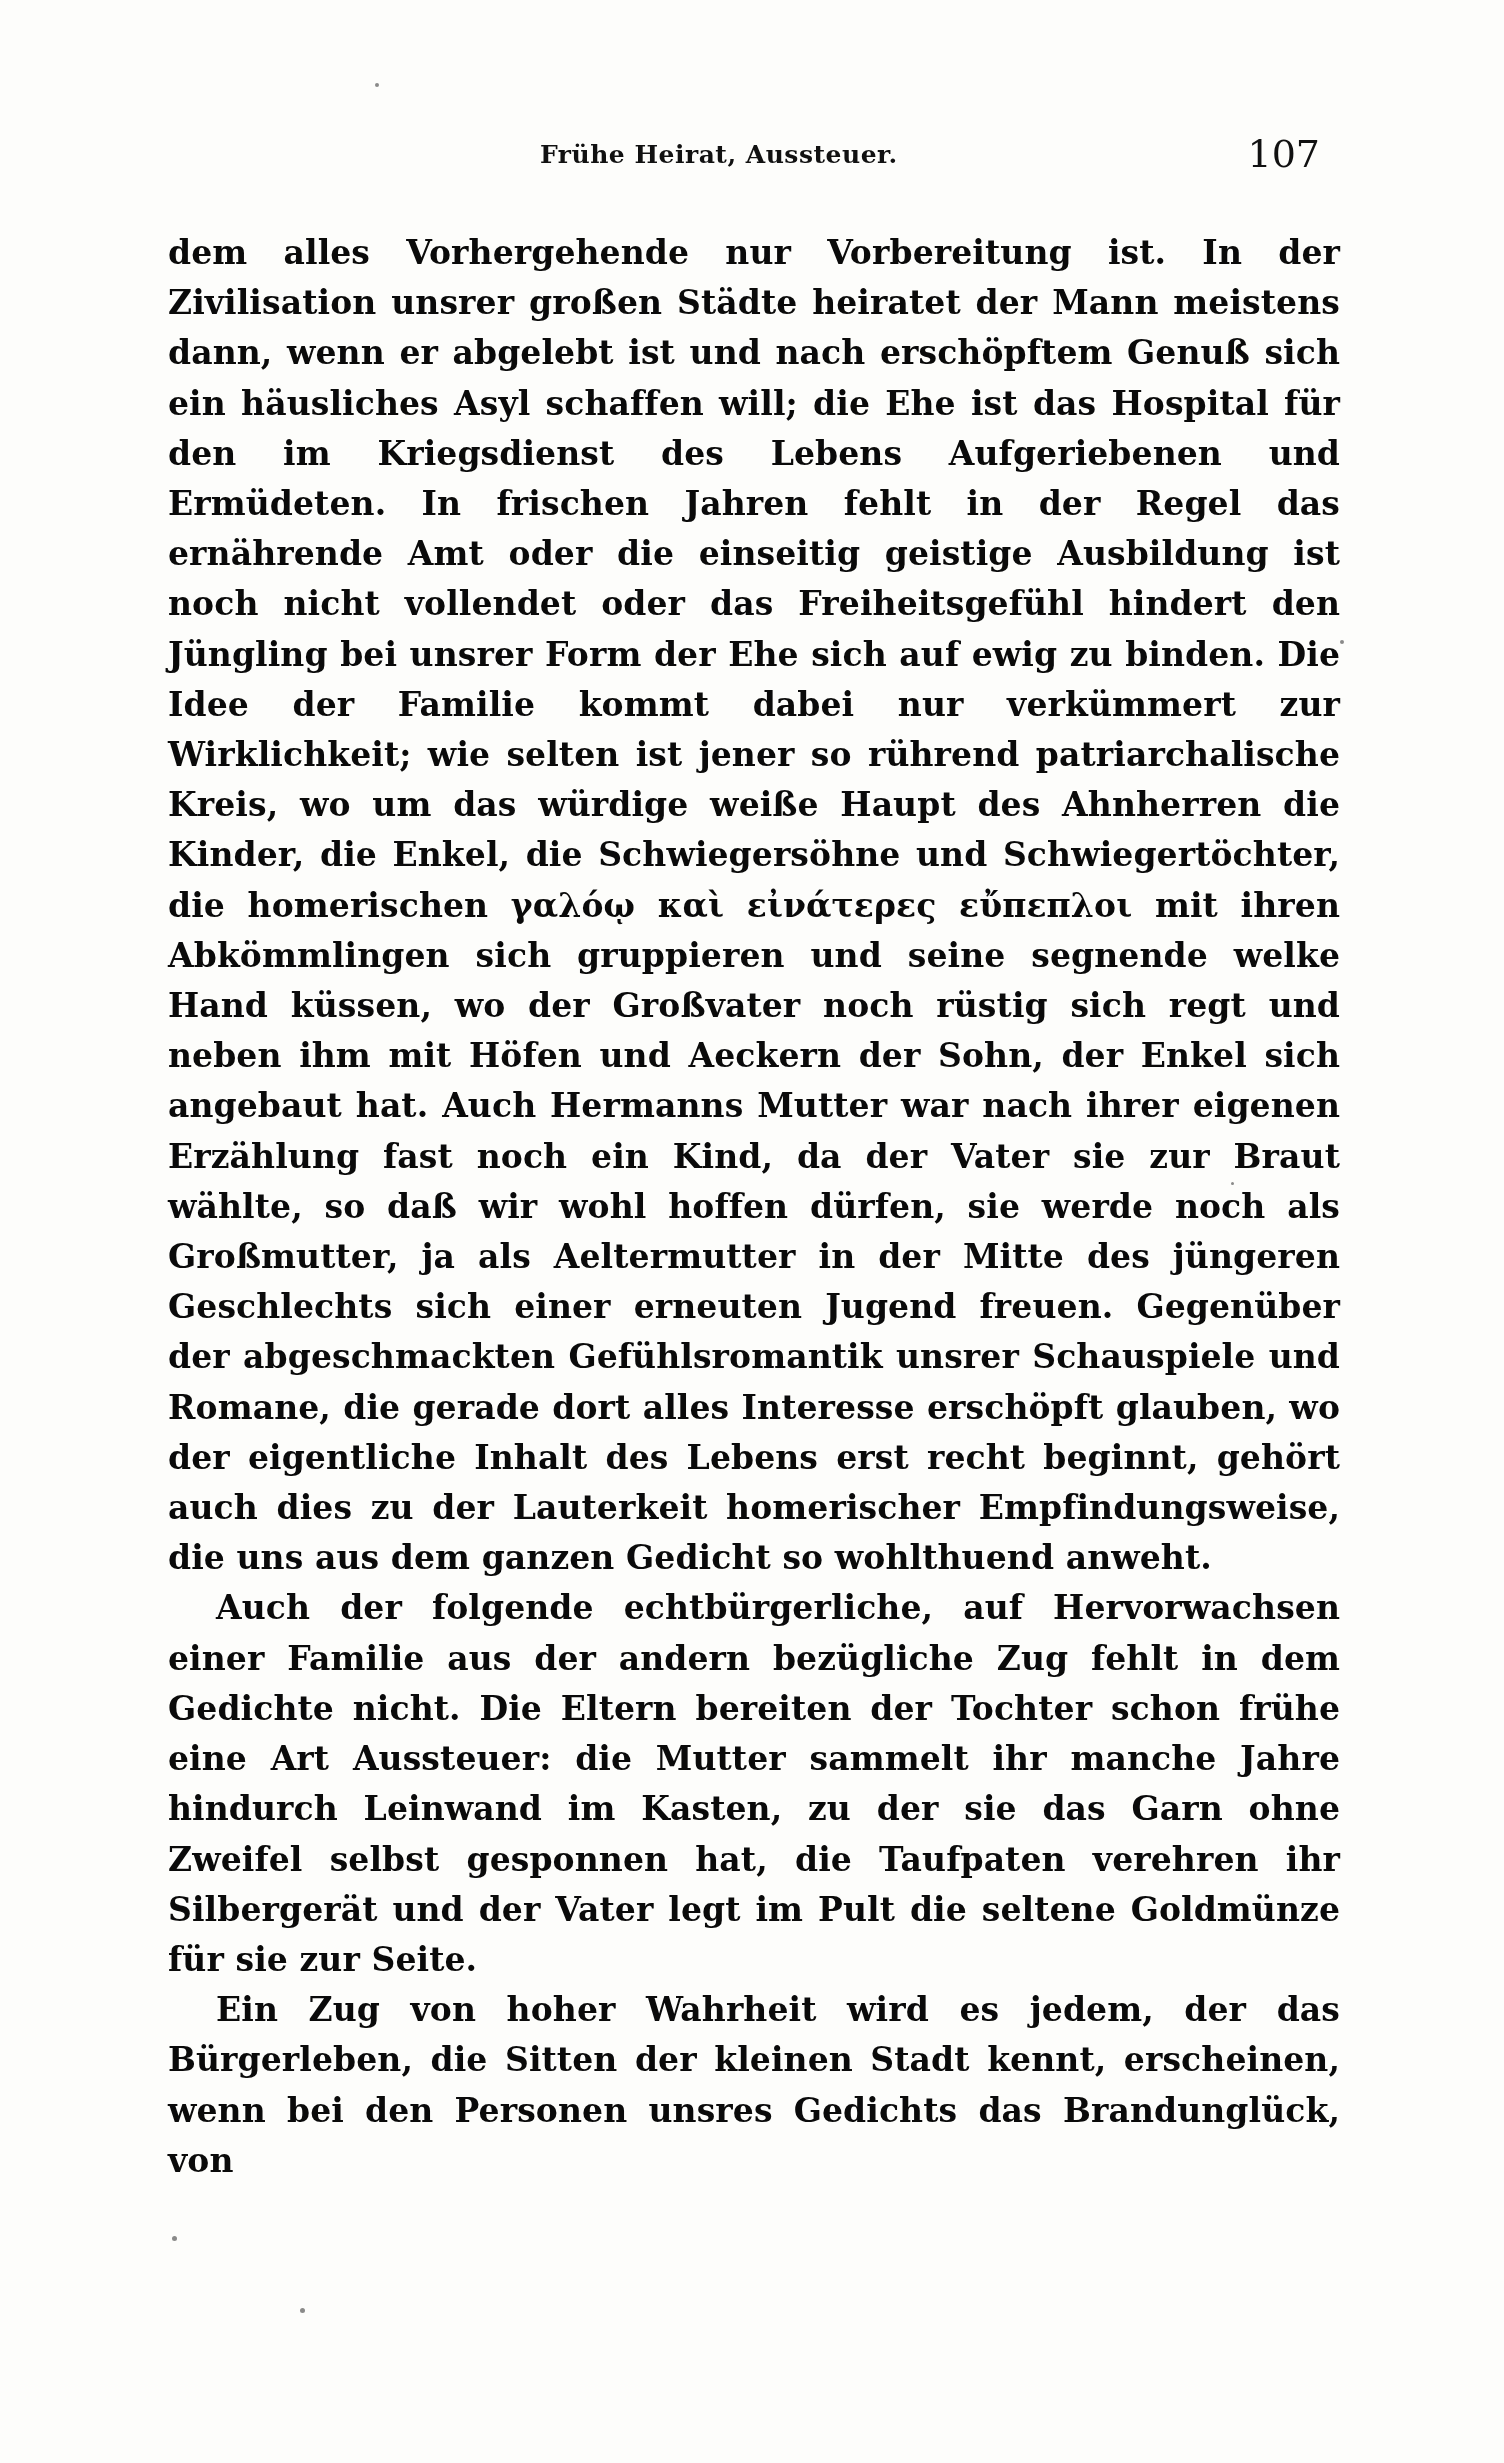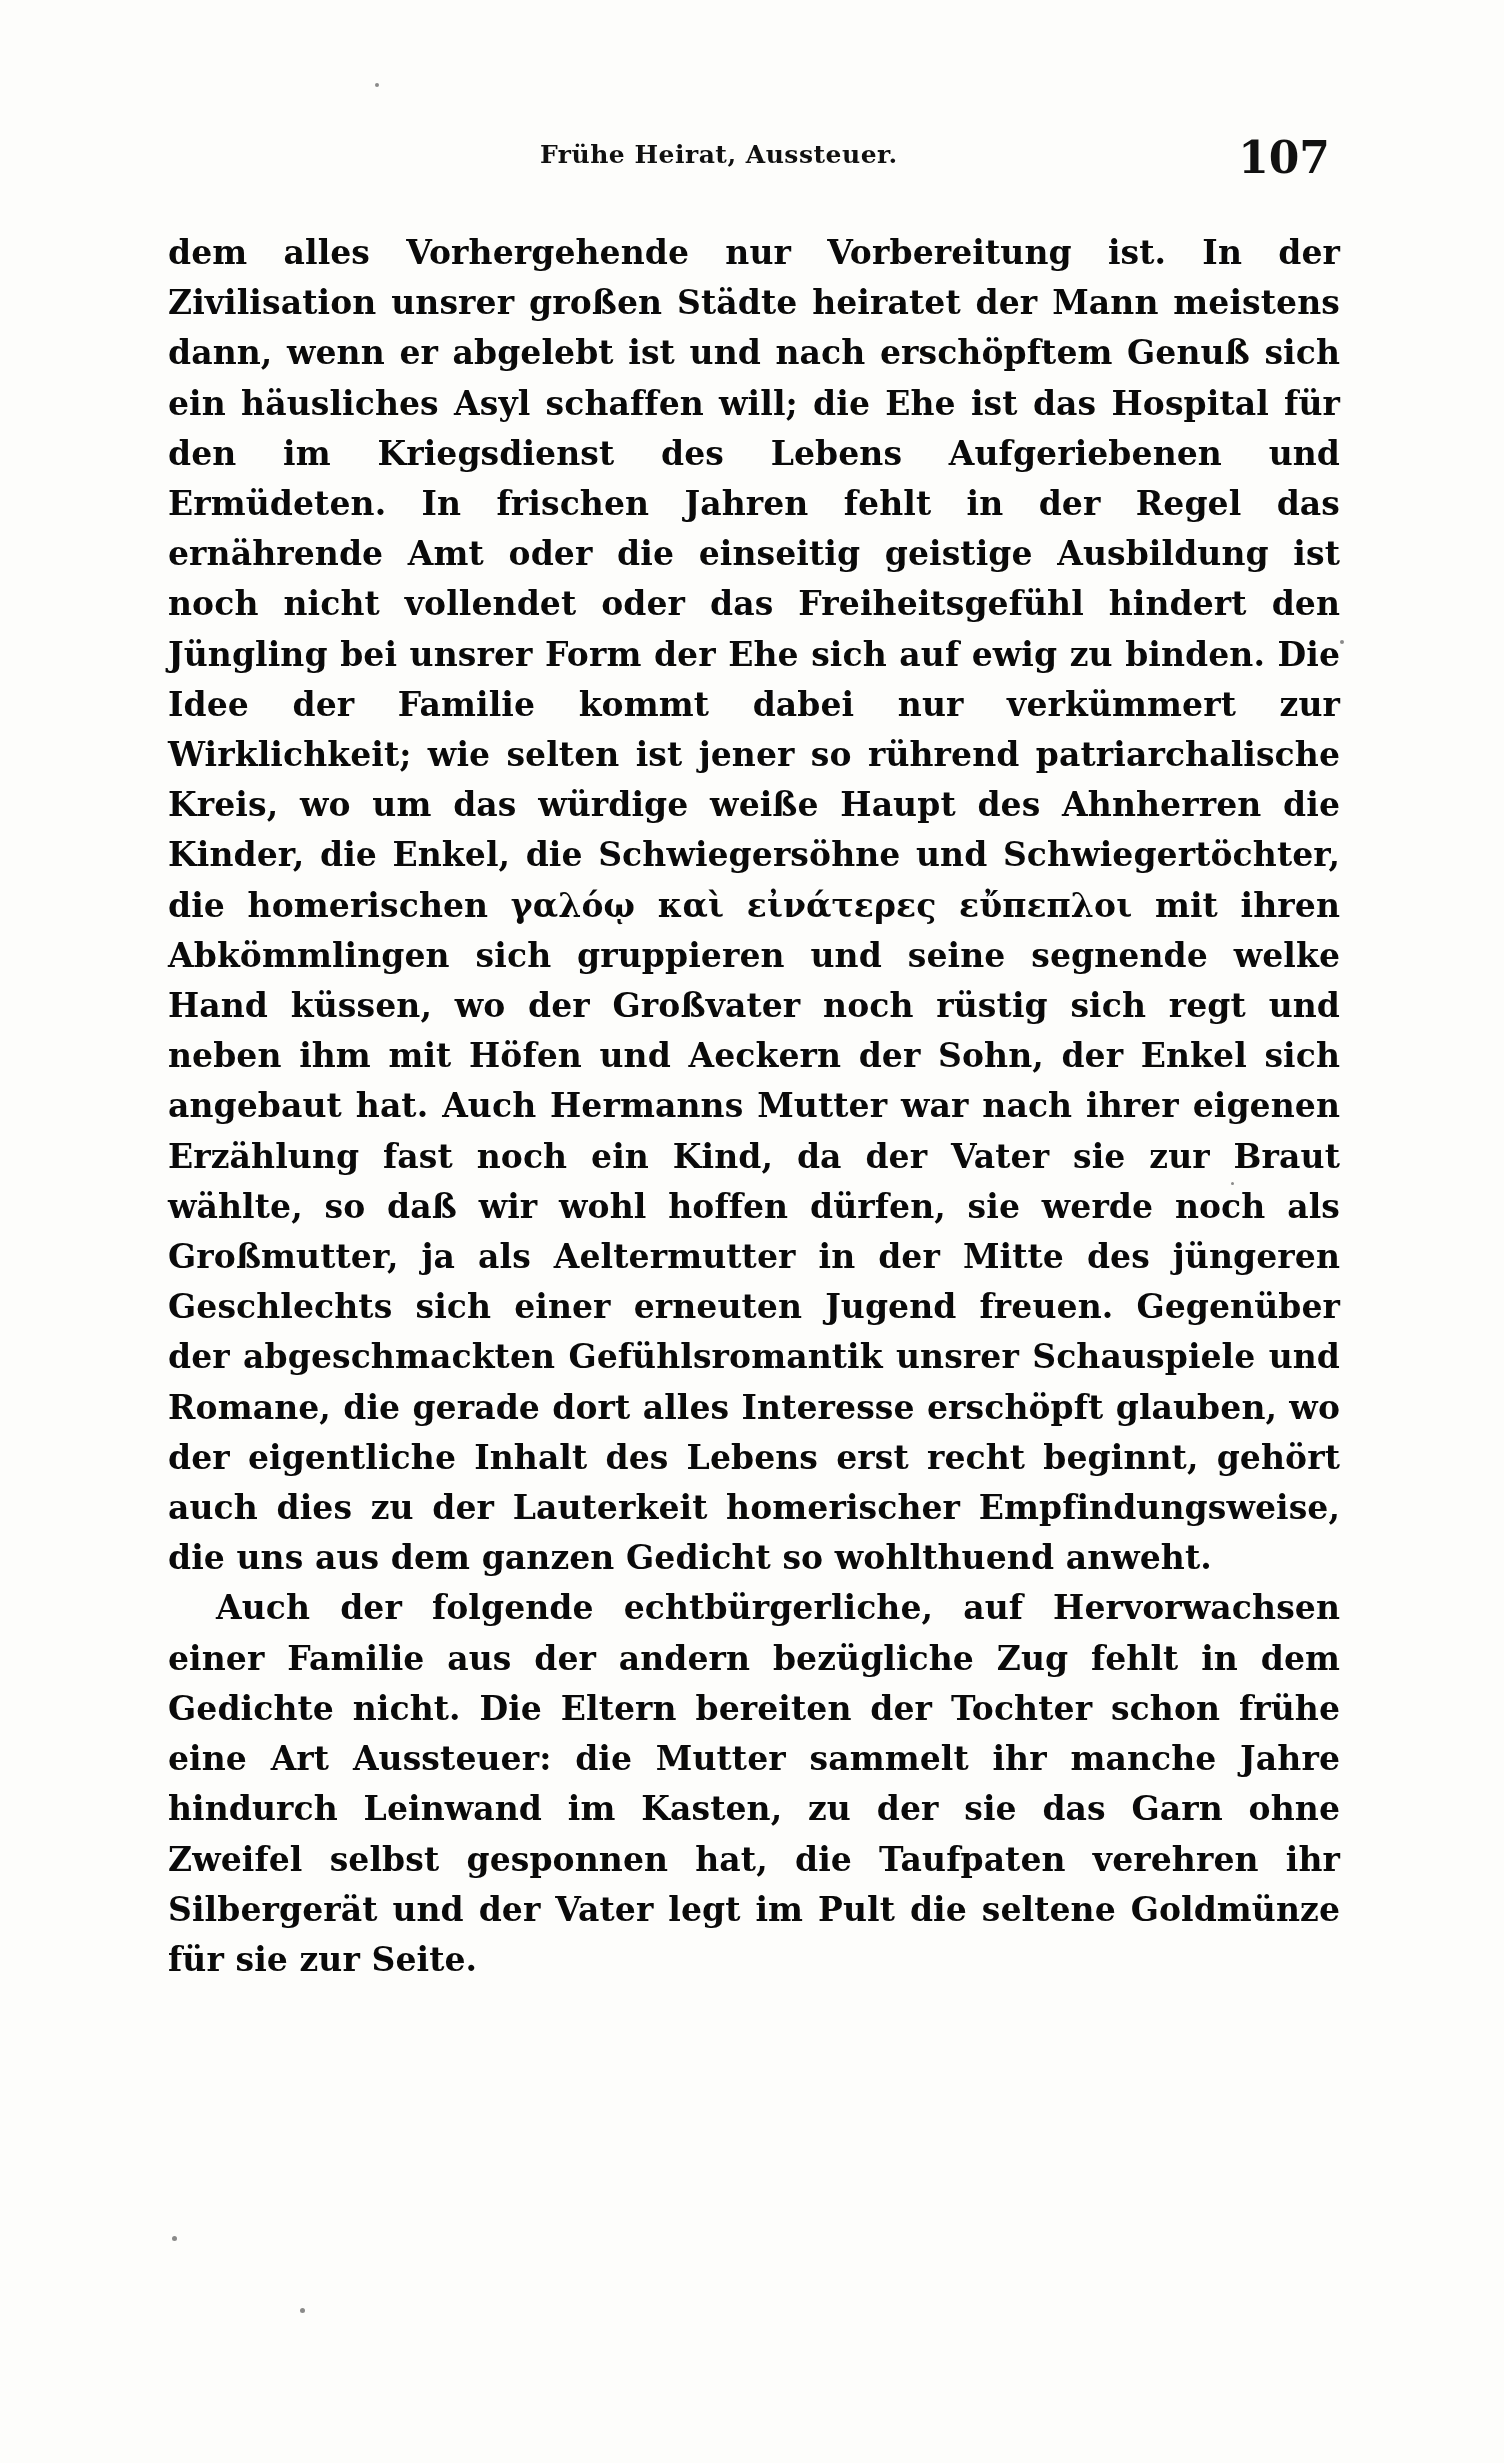--- a/index.html
+++ b/index.html
@@ -37,25 +37,25 @@
     top: 0;
     font-family: "DejaVu Serif", serif;
     font-weight: bold;
     font-size: 25px;
     letter-spacing: 0.5px;
     color: #111;
     white-space: nowrap;
   }
   .page-number {
     position: absolute;
-    right: 0;
+    right: 10px;
     top: -8px;
     font-family: "DejaVu Serif", serif;
-    font-weight: bold;
-    font-size: 44px;
+    font-weight: normal;
+    font-size: 38px;
     color: #111;
   }
   .body-text {
     position: absolute;
     top: 228px;
     left: 168px;
     width: 1172px;
     font-family: "DejaVu Serif", serif;
     font-size: 33px;
     line-height: 50.2px;
@@ -90,20 +90,21 @@
 <div class="page">
 
   <div class="header">
     <div class="running-head">Frühe Heirat, Aussteuer.</div>
     <div class="page-number">107</div>
   </div>
 
   <div class="body-text">
     <p class="para">dem alles Vorhergehende nur Vorbereitung ist. In der Zivilisation unsrer großen Städte heiratet der Mann meistens dann, wenn er abgelebt ist und nach erschöpftem Genuß sich ein häusliches Asyl schaffen will; die Ehe ist das Hospital für den im Kriegsdienst des Lebens Aufgeriebenen und Ermüdeten. In frischen Jahren fehlt in der Regel das ernährende Amt oder die einseitig geistige Ausbildung ist noch nicht vollendet oder das Freiheitsgefühl hindert den Jüngling bei unsrer Form der Ehe sich auf ewig zu binden. Die Idee der Familie kommt dabei nur verkümmert zur Wirklichkeit; wie selten ist jener so rührend patriarchalische Kreis, wo um das würdige weiße Haupt des Ahnherren die Kinder, die Enkel, die Schwiegersöhne und Schwiegertöchter, die homerischen γαλόῳ καὶ εἰνάτερες εὔπεπλοι mit ihren Abkömmlingen sich gruppieren und seine segnende welke Hand küssen, wo der Großvater noch rüstig sich regt und neben ihm mit Höfen und Aeckern der Sohn, der Enkel sich angebaut hat. Auch Hermanns Mutter war nach ihrer eigenen Erzählung fast noch ein Kind, da der Vater sie zur Braut wählte, so daß wir wohl hoffen dürfen, sie werde noch als Großmutter, ja als Aeltermutter in der Mitte des jüngeren Geschlechts sich einer erneuten Jugend freuen. Gegenüber der abgeschmackten Gefühlsromantik unsrer Schauspiele und Romane, die gerade dort alles Interesse erschöpft glauben, wo der eigentliche Inhalt des Lebens erst recht beginnt, gehört auch dies zu der Lauterkeit homerischer Empfindungsweise, die uns aus dem ganzen Gedicht so wohlthuend anweht.</p>
     <p class="para">Auch der folgende echtbürgerliche, auf Hervorwachsen einer Familie aus der andern bezügliche Zug fehlt in dem Gedichte nicht. Die Eltern bereiten der Tochter schon frühe eine Art Aussteuer: die Mutter sammelt ihr manche Jahre hindurch Leinwand im Kasten, zu der sie das Garn ohne Zweifel selbst gesponnen hat, die Taufpaten verehren ihr Silbergerät und der Vater legt im Pult die seltene Goldmünze für sie zur Seite.</p>
+    <p class="para">Ein Zug von hoher Wahrheit wird es jedem, der das Bürgerleben, die Sitten der kleinen Stadt kennt, erscheinen, wenn bei den Personen unsres Gedichts das Brandunglück, von</p>
   </div>
 
   <span class="speck s1"></span>
   <span class="speck s2"></span>
   <span class="speck s3"></span>
   <span class="speck s4"></span>
   <span class="speck s5"></span>
 
 </div>
 

